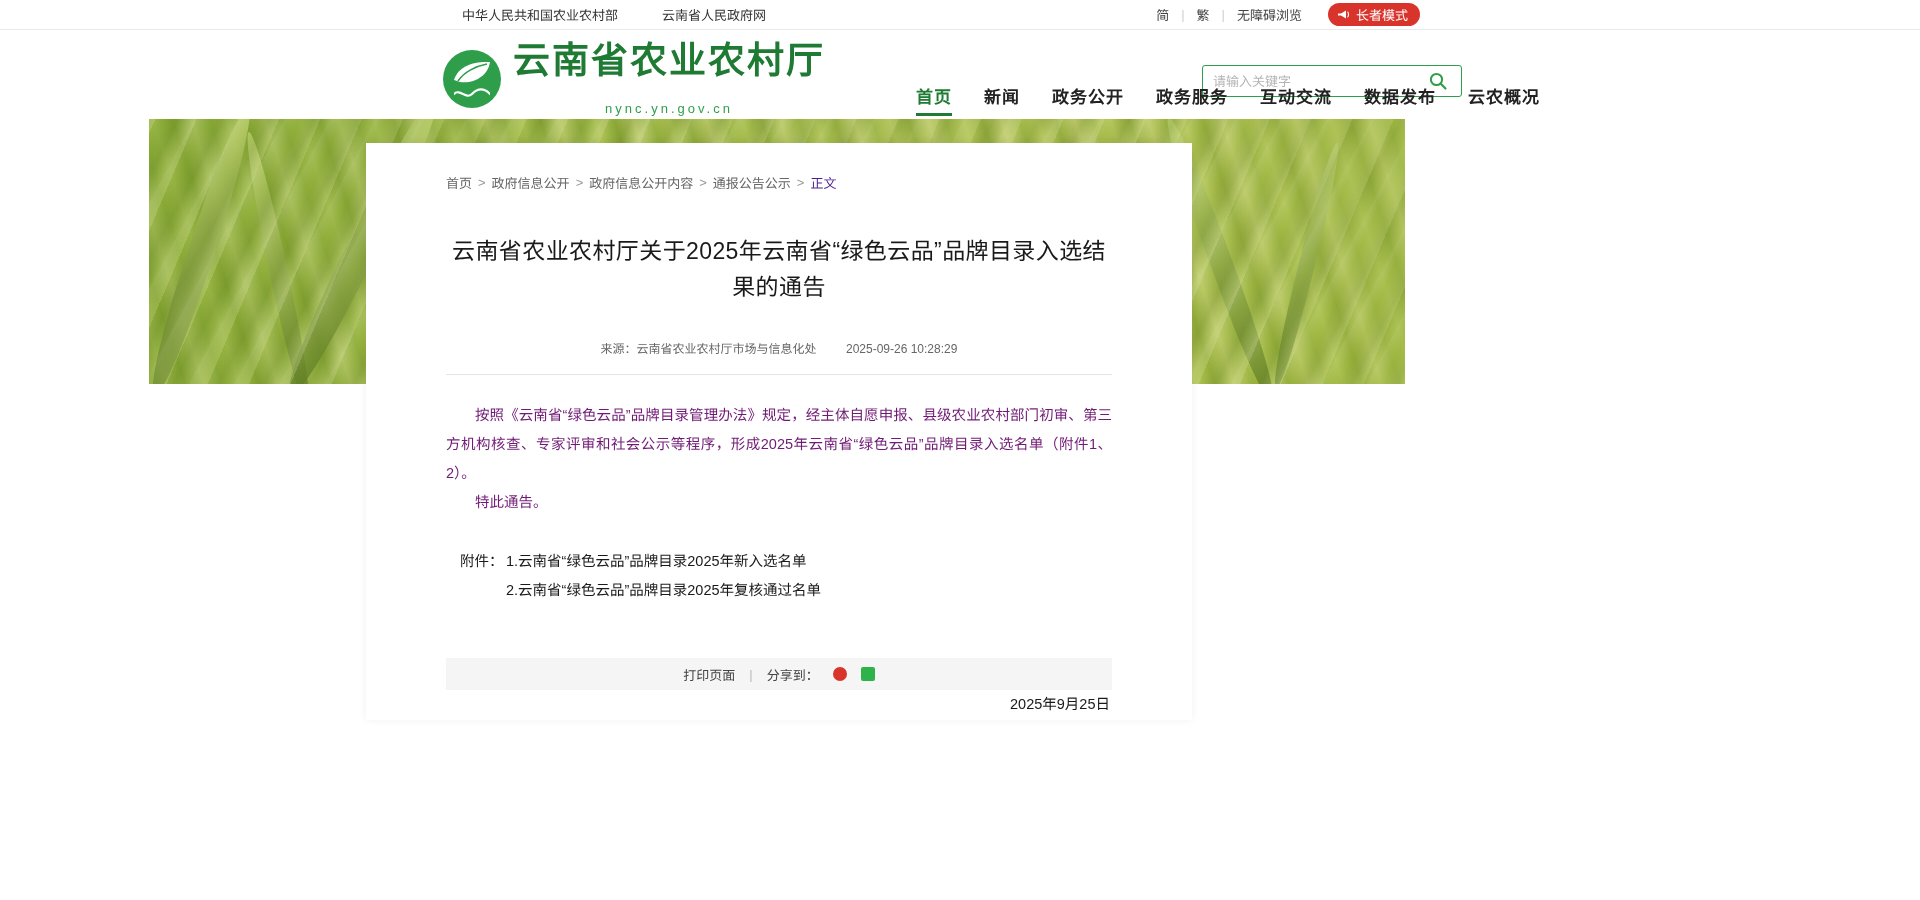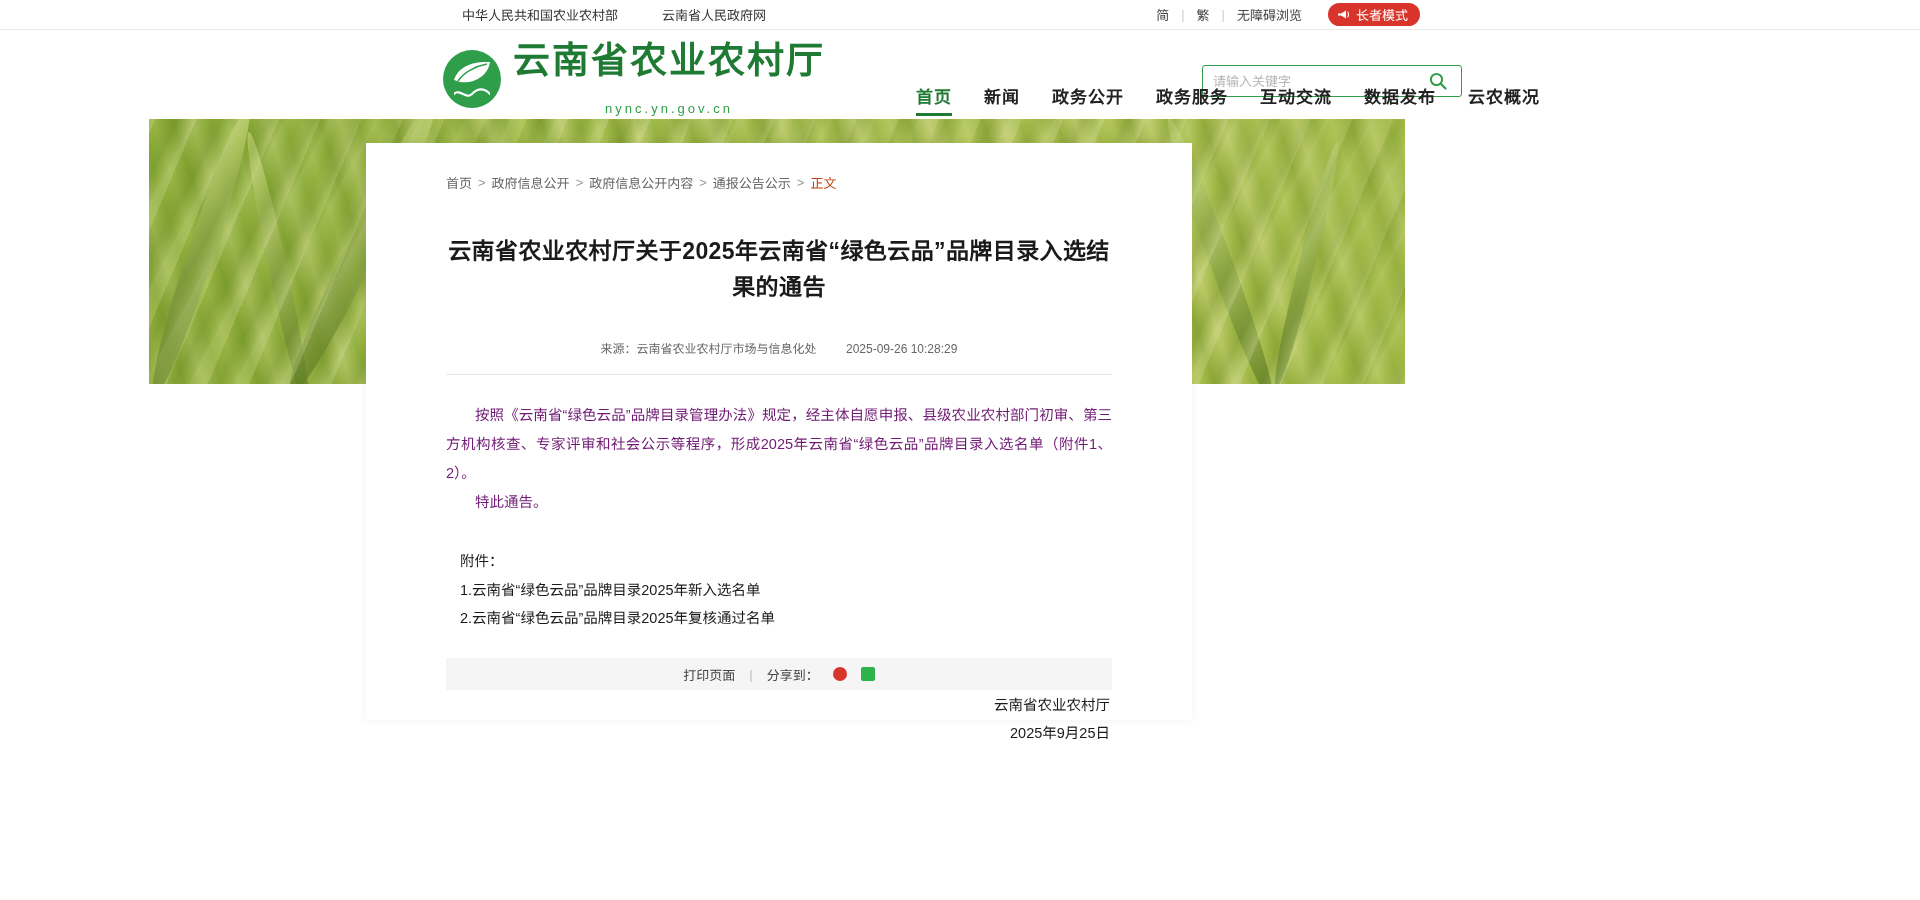--- a/index.html
+++ b/index.html
@@ -198,28 +198,28 @@
     padding-top: 30px;
     font-size: 13px;
     color: #666;
     display: flex;
     align-items: center;
     gap: 6px;
     flex-wrap: wrap;
   }
   .breadcrumb a { color: #666; text-decoration: none; }
   .breadcrumb .sep { color: #999; }
-  .breadcrumb .current { color: #c2410c; }
+  .breadcrumb .current { color: #4c1d95; }
 
   .article-title {
     margin: 42px auto 0;
     width: 100%;
     text-align: center;
     font-size: 23px;
-    font-weight: bold;
+    font-weight: normal;
     color: #1a1a1a;
     line-height: 1.55;
     letter-spacing: 0.4px;
   }
 
   .meta {
     margin-top: 34px;
     text-align: center;
     font-size: 12px;
     color: #666;
@@ -249,21 +249,21 @@
   }
   .article-body p { margin: 0; text-indent: 2em; }
 
   .attachments {
     margin-top: 30px;
     font-size: 14.5px;
     color: #1a1a1a;
     line-height: 1.95;
     padding-left: 14px;
   }
-  .attachments .att-row { display: flex; flex-direction: column; }
+  .attachments .att-row { display: flex; }
   .attachments .att-label { width: 46px; flex: none; }
   .attachments a { color: #1a1a1a; text-decoration: none; }
 
   .signature {
     margin-top: 60px;
     text-align: right;
     font-size: 14.5px;
     color: #1a1a1a;
     line-height: 1.9;
     padding-right: 2px;

